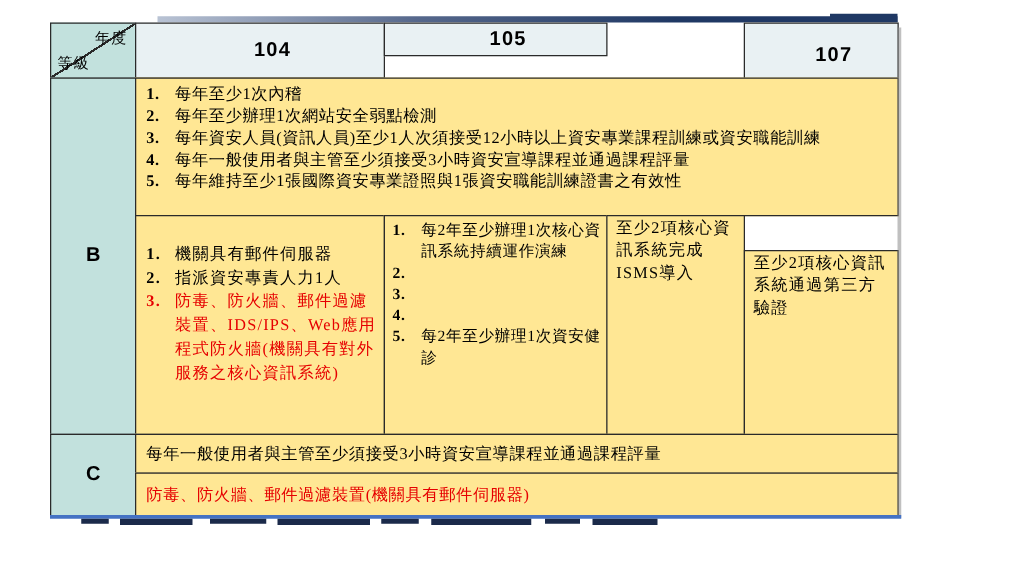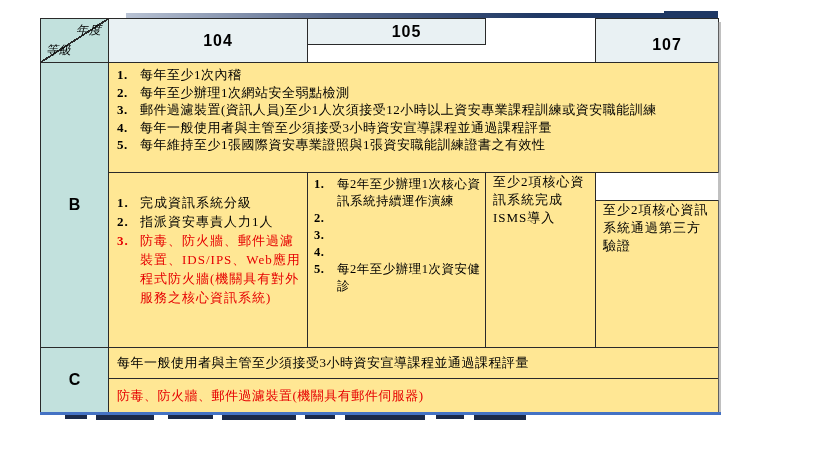--- a/index.html
+++ b/index.html
@@ -20,21 +20,21 @@
     display:flex;align-items:center;justify-content:center;
     font-family:"Liberation Sans","DejaVu Sans",sans-serif;
     font-weight:bold;font-size:16px;
   }
   
   .corner{
     background:
       linear-gradient(to bottom right,
         rgba(0,0,0,0) 48.8%, #2a2a2a 48.8%, #2a2a2a 51.2%, rgba(0,0,0,0) 51.2%),
       #c2e1dd;
-    font-style:italic;font-size:12px;letter-spacing:1px;
+    font-size:12px;letter-spacing:1px;
   }
   .corner .tr{position:absolute;top:3px;right:6px;}
   .corner .bl{position:absolute;bottom:3px;left:5px;margin-top:48px;}
   
   .oli{display:flex;align-items:flex-start;}
   .oli .n{flex:none;width:23px;font-weight:bold;}
   .oli .t{flex:1;}
   .red{color:#e60000;}
   .list1{padding:3px 6px 0 8px;font-size:13px;line-height:17.6px;letter-spacing:0.5px;}
   .list104{padding:20px 6px 0 8px;font-size:13px;line-height:19px;letter-spacing:1px;}
@@ -77,36 +77,36 @@
       <div class="oli">
         <span class="n">1.</span>
         <span class="t">每年至少1次內稽</span>
       </div>
       <div class="oli">
         <span class="n">2.</span>
         <span class="t">每年至少辦理1次網站安全弱點檢測</span>
       </div>
       <div class="oli">
         <span class="n">3.</span>
-        <span class="t">郵件過濾裝置(資訊人員)至少1人次須接受12小時以上資安專業課程訓練或資安職能訓練</span>
+        <span class="t">每年資安人員(資訊人員)至少1人次須接受12小時以上資安專業課程訓練或資安職能訓練</span>
       </div>
       <div class="oli">
         <span class="n">4.</span>
         <span class="t">每年一般使用者與主管至少須接受3小時資安宣導課程並通過課程評量</span>
       </div>
       <div class="oli">
         <span class="n">5.</span>
         <span class="t">每年維持至少1張國際資安專業證照與1張資安職能訓練證書之有效性</span>
       </div>
     </div>
 
     <div class="cell yellow list104" style="left:108px;top:172px;width:200px;height:176px;">
       <div class="oli">
         <span class="n">1.</span>
-        <span class="t">完成資訊系統分級</span>
+        <span class="t">機關具有郵件伺服器</span>
       </div>
       <div class="oli">
         <span class="n">2.</span>
         <span class="t">指派資安專責人力1人</span>
       </div>
       <div class="oli red">
         <span class="n">3.</span>
         <span class="t">防毒、防火牆、郵件過濾裝置、IDS/IPS、Web應用程式防火牆(機關具有對外服務之核心資訊系統)</span>
       </div>
     </div>

